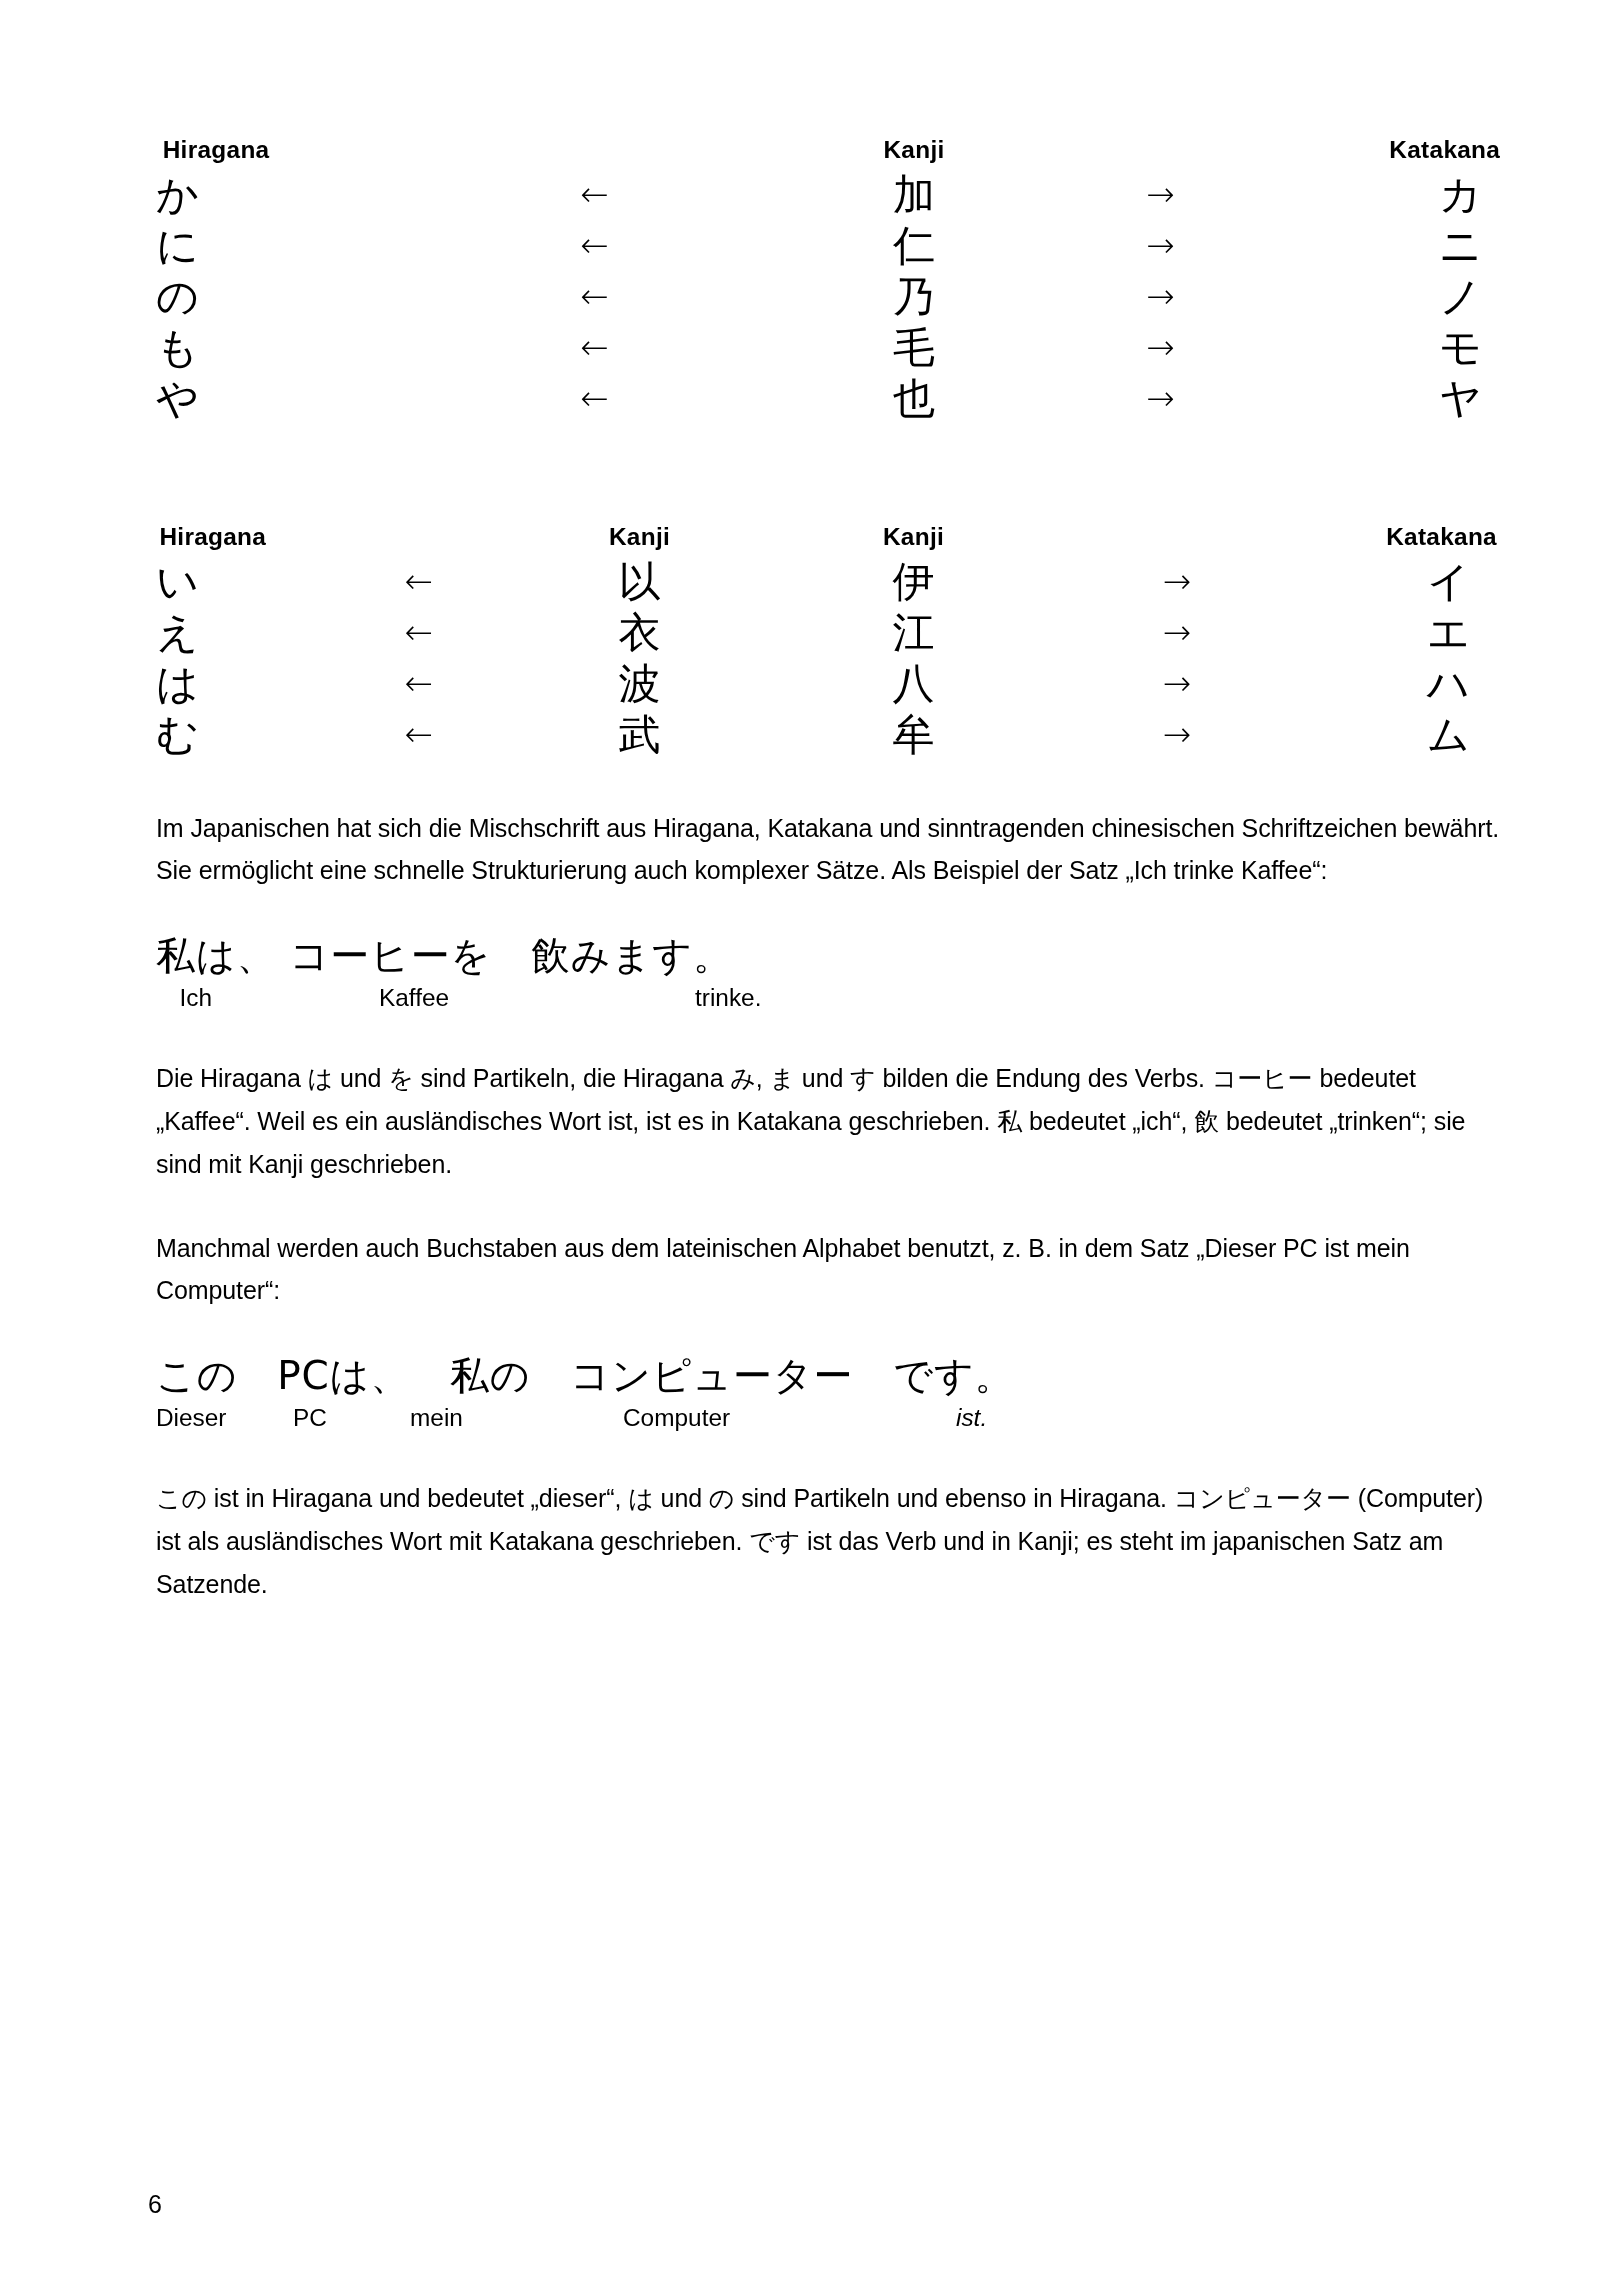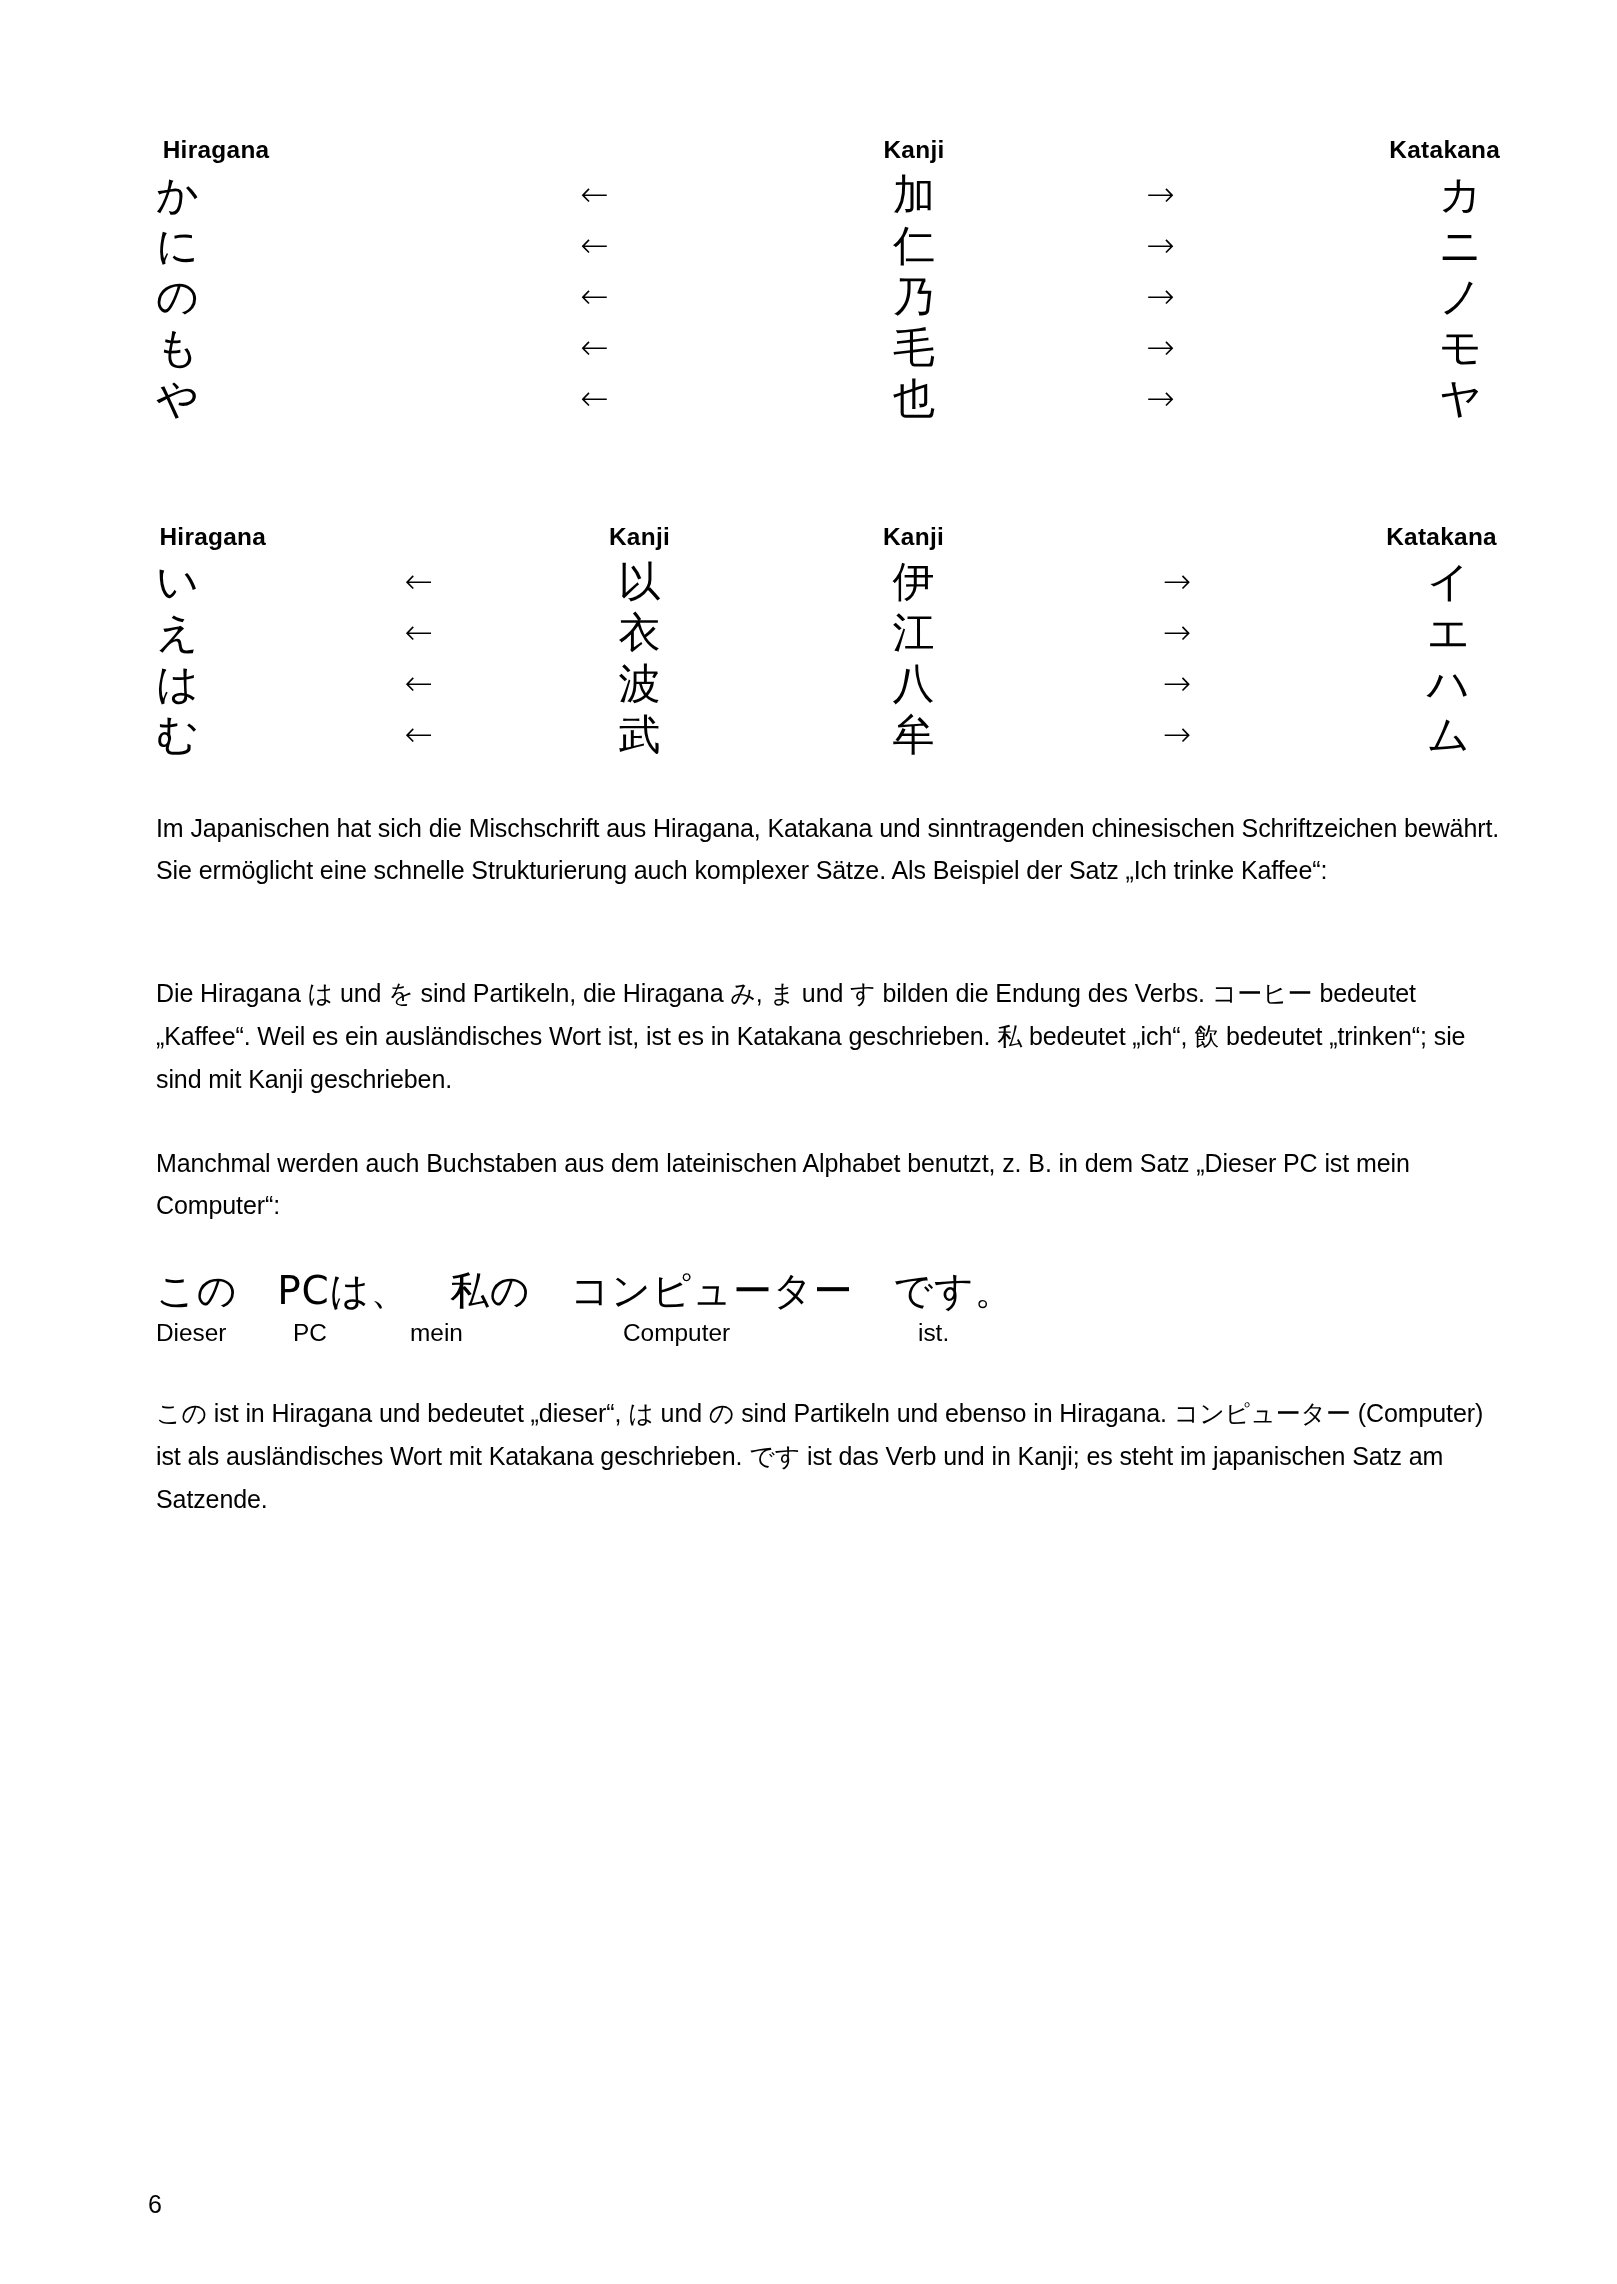--- a/index.html
+++ b/index.html
@@ -269,39 +269,47 @@
         </tr>
       </tbody>
     </table>
 
     <div class="sp-a"></div>
 
     <p class="body">Im Japanischen hat sich die Mischschrift aus Hiragana, Katakana und sinntragenden chinesischen Schriftzeichen bewährt. Sie ermöglicht eine schnelle Strukturierung auch komplexer Sätze. Als Beispiel der Satz „Ich trinke Kaffee“:</p>
 
     <div class="sp-d"></div>
 
+    <div class="example">
+      <div class="jp-line">私は、 コーヒーを　飲みます。</div>
+      <div class="gloss-line" id="gloss-one">
+          <span class="gloss" style="left: 23.6px;">Ich</span>
+          <span class="gloss" style="left: 223px;">Kaffee</span>
+          <span class="gloss" style="left: 539px;">trinke.</span>
+        </div>
+    </div>
 
     <div class="sp-c"></div>
 
     <p class="body" id="para-three"><span>Die Hiragana </span><span class="jp-inline">は</span><span> und </span><span class="jp-inline">を</span><span> sind Partikeln, die Hiragana </span><span class="jp-inline">み</span><span>, </span><span class="jp-inline">ま</span><span> und </span><span class="jp-inline">す</span><span> bilden die Endung des Verbs. </span><span class="jp-inline">コーヒー</span><span> bedeutet „Kaffee“. Weil es ein ausländisches Wort ist, ist es in Katakana geschrieben. </span><span class="jp-inline">私</span><span> bedeutet „ich“, </span><span class="jp-inline">飲</span><span> bedeutet „trinken“; sie sind mit Kanji geschrieben.</span></p>
 
     <div class="sp-c"></div>
 
     <p class="body">Manchmal werden auch Buchstaben aus dem lateinischen Alphabet benutzt, z. B. in dem Satz „Dieser PC ist mein Computer“:</p>
 
     <div class="sp-d"></div>
 
     <div class="example">
       <div class="jp-line">この　PCは、　私の　コンピューター　です。</div>
       <div class="gloss-line" id="gloss-two">
           <span class="gloss" style="left: 0px;">Dieser</span>
           <span class="gloss" style="left: 137px;">PC</span>
           <span class="gloss" style="left: 254px;">mein</span>
           <span class="gloss" style="left: 467px;">Computer</span>
-          <span class="gloss" style="left: 762px;">ist.</span>
+          <span class="gloss" style="left: 800px; font-style: italic;">ist.</span>
         </div>
     </div>
 
     <div class="sp-c"></div>
 
     <p class="body" id="para-five"><span class="jp-inline">この</span><span> ist in Hiragana und bedeutet „dieser“, </span><span class="jp-inline">は</span><span> und </span><span class="jp-inline">の</span><span> sind Partikeln und ebenso in Hiragana. </span><span class="jp-inline">コンピューター</span><span> (Computer) ist als ausländisches Wort mit Katakana geschrieben. </span><span class="jp-inline">です</span><span> ist das Verb und in Kanji; es steht im japanischen Satz am Satzende.</span></p>
 
   </div>
 
   <div class="page-number">6</div>

